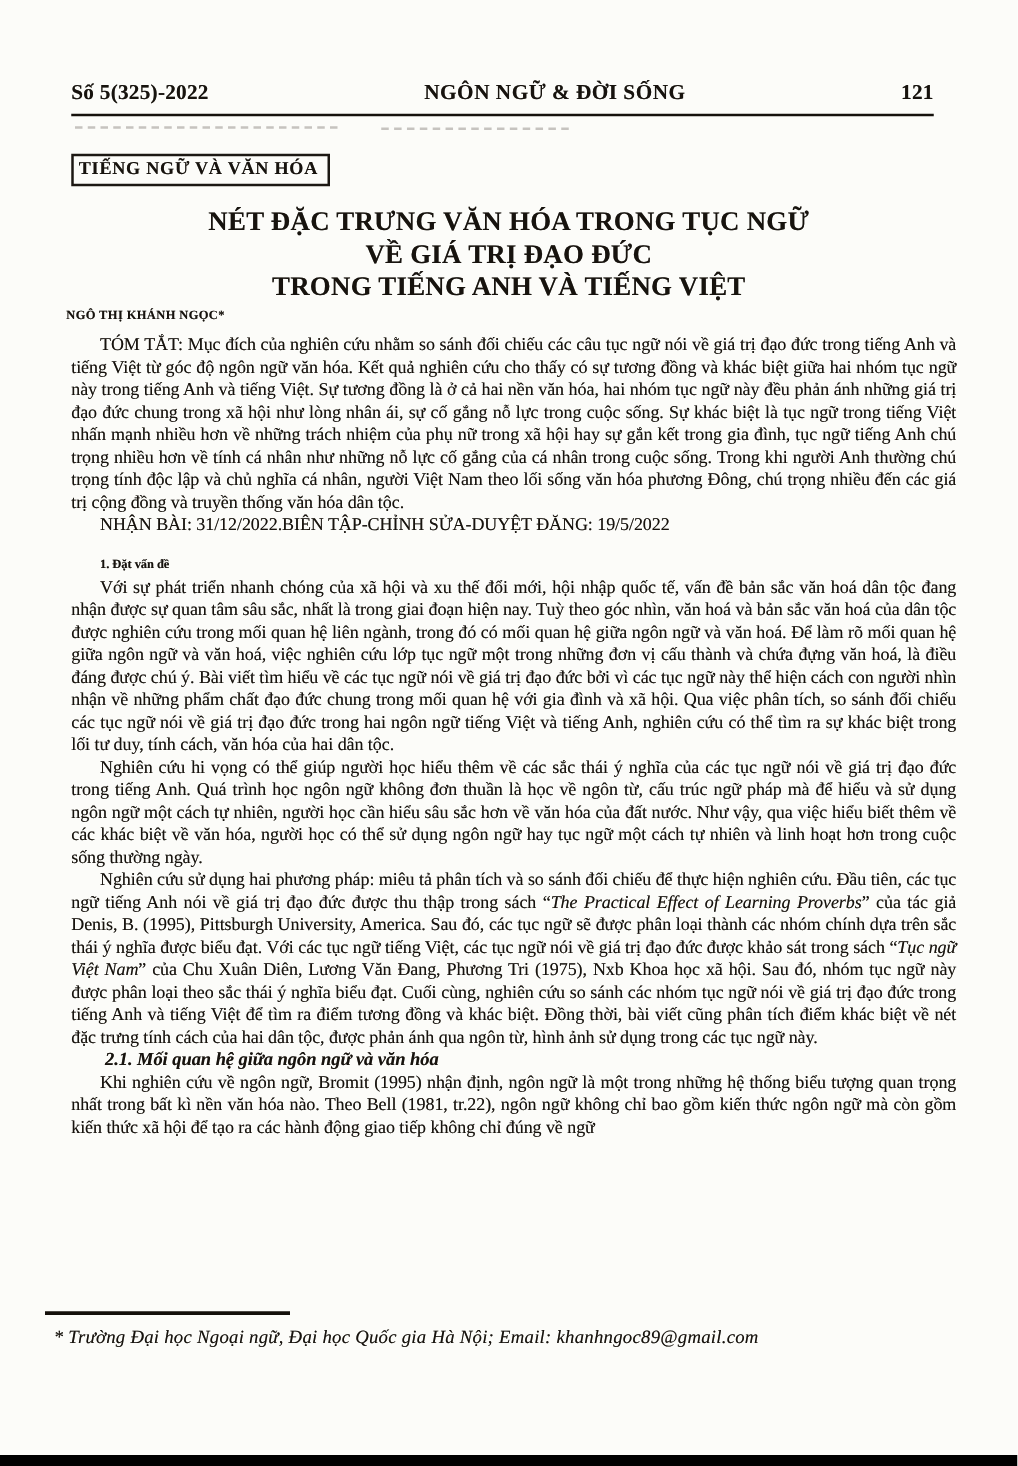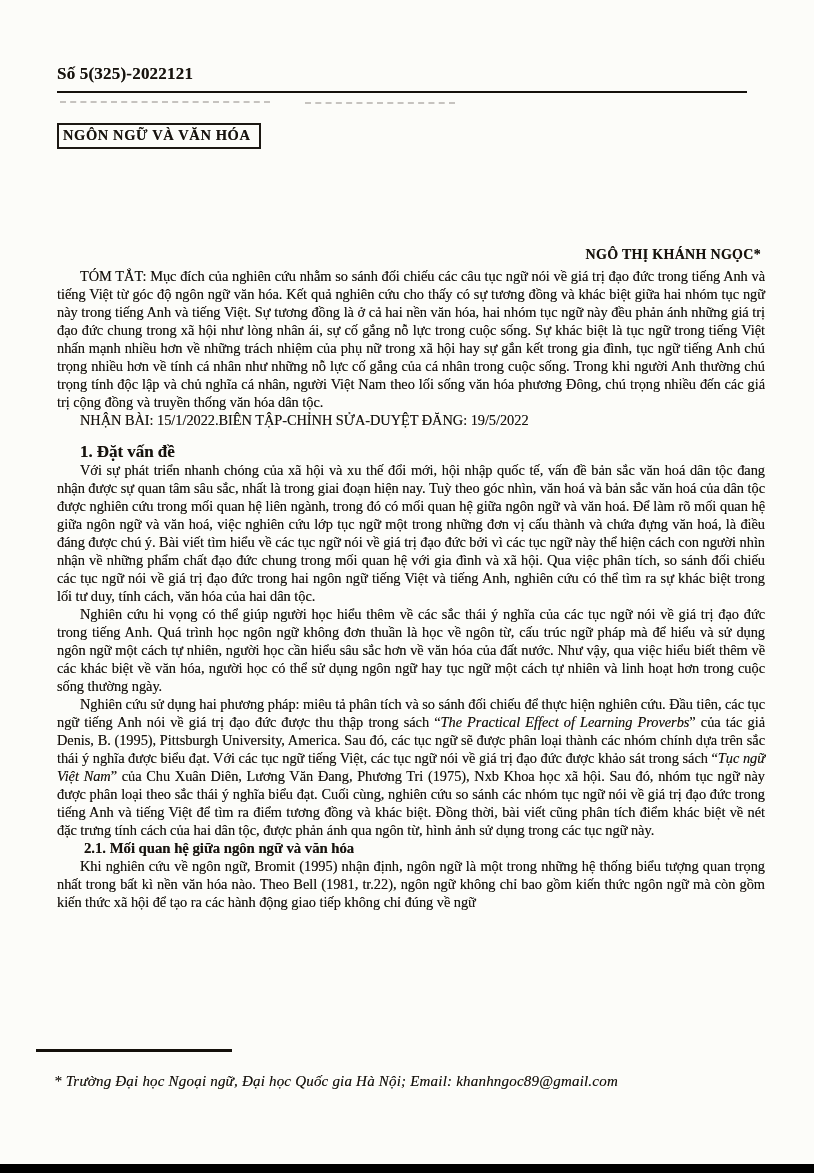--- a/index.html
+++ b/index.html
@@ -28,64 +28,70 @@
     border:2px solid #1c1813;padding:2px 8px 3px 4px;
     font-weight:bold;font-size:14.5px;letter-spacing:.6px;
   }
   
   .title{
     position:absolute;top:164px;left:53px;width:708px;
     text-align:center;font-weight:bold;font-size:21.5px;line-height:26px;letter-spacing:.2px;
   }
   .author{
     position:absolute;top:247px;left:53px;width:708px;
-    text-align:right;font-weight:bold;font-size:14px;letter-spacing:.3px;
+    text-align:left;font-weight:bold;font-size:10px;letter-spacing:.3px;
   }
   
   .col{
     position:absolute;top:267px;left:57px;width:708px;
     font-size:14.4px;line-height:18px;text-align:justify;letter-spacing:-.05px;
   }
   .col p{margin:0;text-indent:23px;}
   .dates{display:block;text-indent:23px;}
   .dates .edited{}
-  .h1x,.h2x{margin:0;font-size:17px;font-weight:bold;text-indent:23px;text-align:left;}
+  .h1x,.h2x{margin:0;font-size:10px;font-weight:bold;text-indent:23px;text-align:left;}
   .h1x.gap{margin-top:14px;}
-  .h21x{margin:0;font-size:14.8px;font-weight:bold;text-indent:27px;text-align:left;}
+  .h21x{margin:0;font-size:14.8px;font-weight:bold;font-style:italic;text-indent:27px;text-align:left;}
   .ital{font-style:italic;}
   
   .fn-rule{position:absolute;top:1049px;left:36px;width:196px;height:3px;background:#14100b;}
   .footnote{
-    position:absolute;top:1057px;left:38px;width:720px;margin:16px;
+    position:absolute;top:1057px;left:38px;width:720px;margin:5px;
     font-style:italic;font-size:15px;letter-spacing:.2px;
   }
   
   .scan-bar{position:absolute;left:0;bottom:0;width:814px;height:9px;background:#000;}
 </style>
 </head>
 <body>
 
 <div class="page">
 
   <header class="hdr">
     <span class="issue">Số 5(325)-2022</span>
+    <span class="journal">NGÔN NGỮ &amp; ĐỜI SỐNG</span>
     <span class="pageno">121</span>
   </header>
   <div class="hdr-noise1"></div>
   <div class="hdr-noise2"></div>
 
   <div class="rubric">
-    <span>NGÔN NGỮ VÀ VĂN HÓA</span>
+    <span>TIẾNG NGỮ VÀ VĂN HÓA</span>
   </div>
 
+  <div class="title">
+    <div>NÉT ĐẶC TRƯNG VĂN HÓA TRONG TỤC NGỮ</div>
+    <div>VỀ GIÁ TRỊ ĐẠO ĐỨC</div>
+    <div>TRONG TIẾNG ANH VÀ TIẾNG VIỆT</div>
+  </div>
   <div class="author">NGÔ THỊ KHÁNH NGỌC*</div>
 
   <div class="col">
     <p><span>TÓM TẮT:</span> <span>Mục đích của nghiên cứu nhằm so sánh đối chiếu các câu tục ngữ nói về giá trị đạo đức trong tiếng Anh và tiếng Việt từ góc độ ngôn ngữ văn hóa. Kết quả nghiên cứu cho thấy có sự tương đồng và khác biệt giữa hai nhóm tục ngữ này trong tiếng Anh và tiếng Việt. Sự tương đồng là ở cả hai nền văn hóa, hai nhóm tục ngữ này đều phản ánh những giá trị đạo đức chung trong xã hội như lòng nhân ái, sự cố gắng nỗ lực trong cuộc sống. Sự khác biệt là tục ngữ trong tiếng Việt nhấn mạnh nhiều hơn về những trách nhiệm của phụ nữ trong xã hội hay sự gắn kết trong gia đình, tục ngữ tiếng Anh chú trọng nhiều hơn về tính cá nhân như những nỗ lực cố gắng của cá nhân trong cuộc sống. Trong khi người Anh thường chú trọng tính độc lập và chủ nghĩa cá nhân, người Việt Nam theo lối sống văn hóa phương Đông, chú trọng nhiều đến các giá trị cộng đồng và truyền thống văn hóa dân tộc.</span></p>
-    <span class="dates"><span>NHẬN BÀI: 15/1/2022.</span><span class="edited">BIÊN TẬP-CHỈNH SỬA-DUYỆT ĐĂNG: 19/5/2022</span></span>
+    <span class="dates"><span>NHẬN BÀI: 31/12/2022.</span><span class="edited">BIÊN TẬP-CHỈNH SỬA-DUYỆT ĐĂNG: 19/5/2022</span></span>
 
     <div class="h1x gap">1. Đặt vấn đề</div>
     <p>Với sự phát triển nhanh chóng của xã hội và xu thế đổi mới, hội nhập quốc tế, vấn đề bản sắc văn hoá dân tộc đang nhận được sự quan tâm sâu sắc, nhất là trong giai đoạn hiện nay. Tuỳ theo góc nhìn, văn hoá và bản sắc văn hoá của dân tộc được nghiên cứu trong mối quan hệ liên ngành, trong đó có mối quan hệ giữa ngôn ngữ và văn hoá. Để làm rõ mối quan hệ giữa ngôn ngữ và văn hoá, việc nghiên cứu lớp tục ngữ một trong những đơn vị cấu thành và chứa đựng văn hoá, là điều đáng được chú ý. Bài viết tìm hiểu về các tục ngữ nói về giá trị đạo đức bởi vì các tục ngữ này thể hiện cách con người nhìn nhận về những phẩm chất đạo đức chung trong mối quan hệ với gia đình và xã hội. Qua việc phân tích, so sánh đối chiếu các tục ngữ nói về giá trị đạo đức trong hai ngôn ngữ tiếng Việt và tiếng Anh, nghiên cứu có thể tìm ra sự khác biệt trong lối tư duy, tính cách, văn hóa của hai dân tộc.</p>
     <p>Nghiên cứu hi vọng có thể giúp người học hiểu thêm về các sắc thái ý nghĩa của các tục ngữ nói về giá trị đạo đức trong tiếng Anh. Quá trình học ngôn ngữ không đơn thuần là học về ngôn từ, cấu trúc ngữ pháp mà để hiểu và sử dụng ngôn ngữ một cách tự nhiên, người học cần hiểu sâu sắc hơn về văn hóa của đất nước. Như vậy, qua việc hiểu biết thêm về các khác biệt về văn hóa, người học có thể sử dụng ngôn ngữ hay tục ngữ một cách tự nhiên và linh hoạt hơn trong cuộc sống thường ngày.</p>
     <p><span>Nghiên cứu sử dụng hai phương pháp: miêu tả phân tích và so sánh đối chiếu để thực hiện nghiên cứu. Đầu tiên, các tục ngữ tiếng Anh nói về giá trị đạo đức được thu thập trong sách “</span><span class="ital">The Practical Effect of Learning Proverbs</span><span>” của tác giả Denis, B. (1995), Pittsburgh University, America. Sau đó, các tục ngữ sẽ được phân loại thành các nhóm chính dựa trên sắc thái ý nghĩa được biểu đạt. Với các tục ngữ tiếng Việt, các tục ngữ nói về giá trị đạo đức được khảo sát trong sách “</span><span class="ital">Tục ngữ Việt Nam</span><span>” của Chu Xuân Diên, Lương Văn Đang, Phương Tri (1975), Nxb Khoa học xã hội. Sau đó, nhóm tục ngữ này được phân loại theo sắc thái ý nghĩa biểu đạt. Cuối cùng, nghiên cứu so sánh các nhóm tục ngữ nói về giá trị đạo đức trong tiếng Anh và tiếng Việt để tìm ra điểm tương đồng và khác biệt. Đồng thời, bài viết cũng phân tích điểm khác biệt về nét đặc trưng tính cách của hai dân tộc, được phản ánh qua ngôn từ, hình ảnh sử dụng trong các tục ngữ này.</span></p>
     <div class="h21x">2.1. Mối quan hệ giữa ngôn ngữ và văn hóa</div>
     <p>Khi nghiên cứu về ngôn ngữ, Bromit (1995) nhận định, ngôn ngữ là một trong những hệ thống biểu tượng quan trọng nhất trong bất kì nền văn hóa nào. Theo Bell (1981, tr.22), ngôn ngữ không chỉ bao gồm kiến thức ngôn ngữ mà còn gồm kiến thức xã hội để tạo ra các hành động giao tiếp không chỉ đúng về ngữ</p>
   </div>
 
   <div class="fn-rule"></div>

